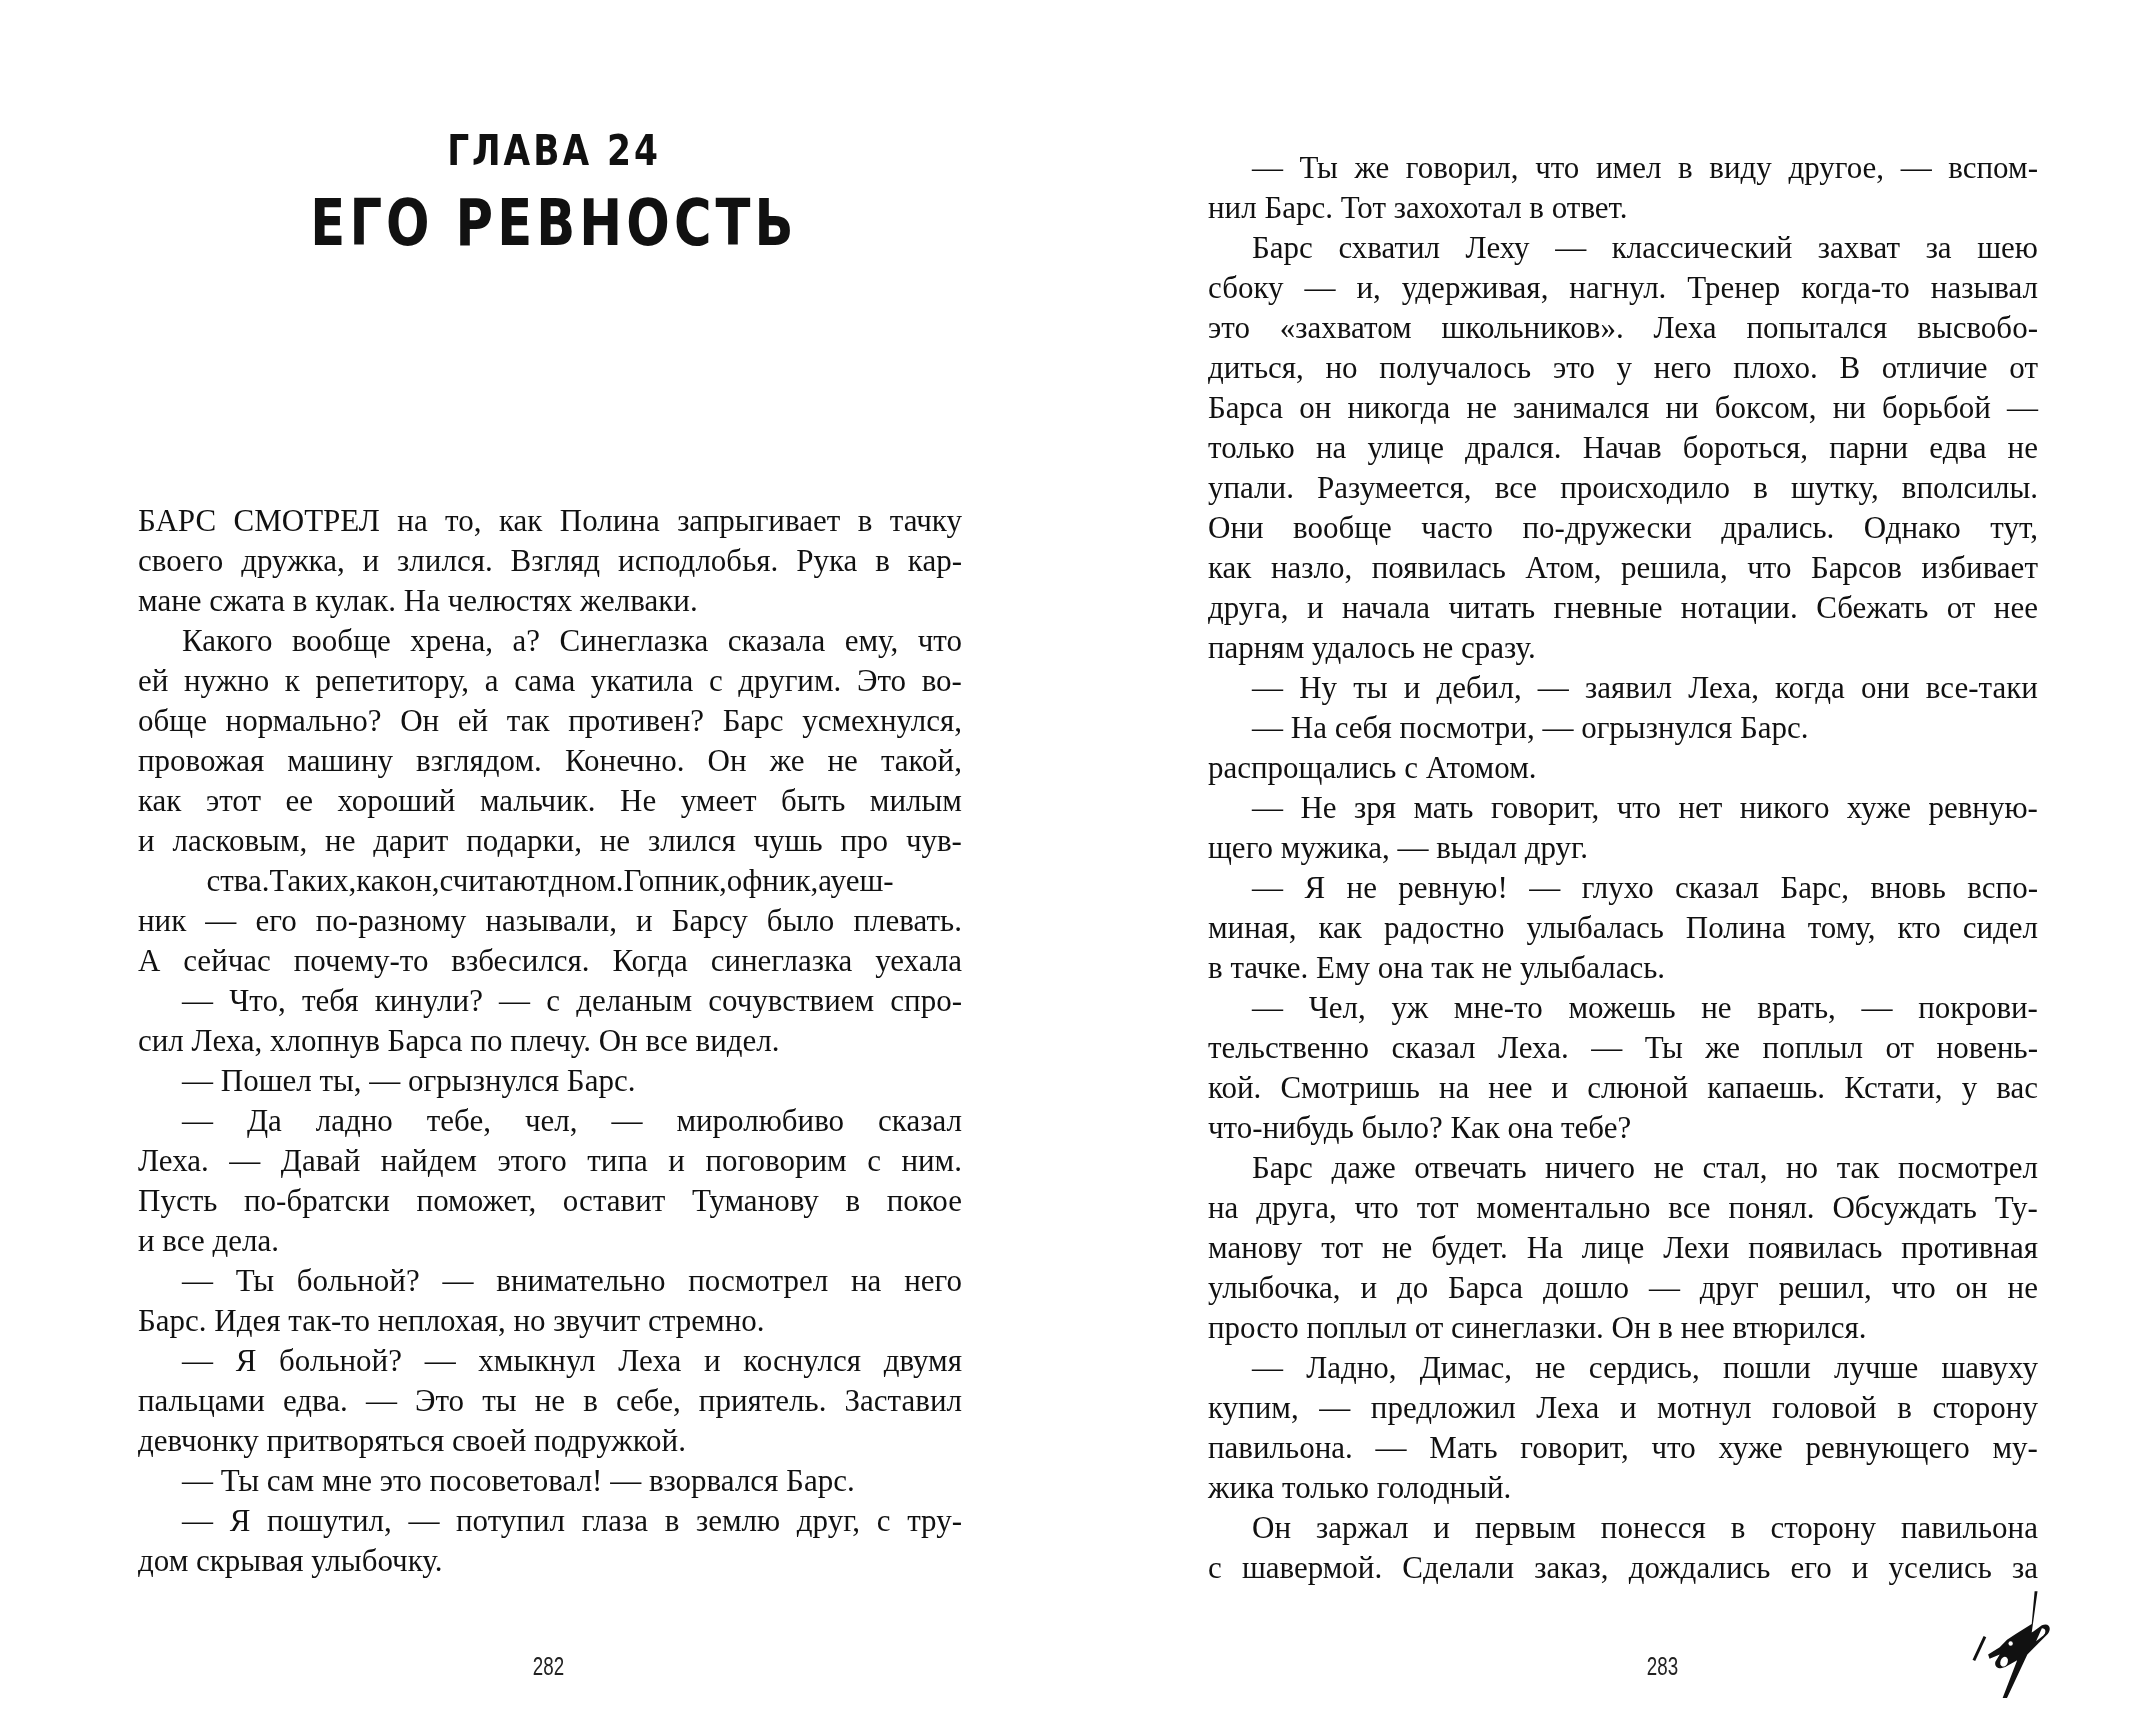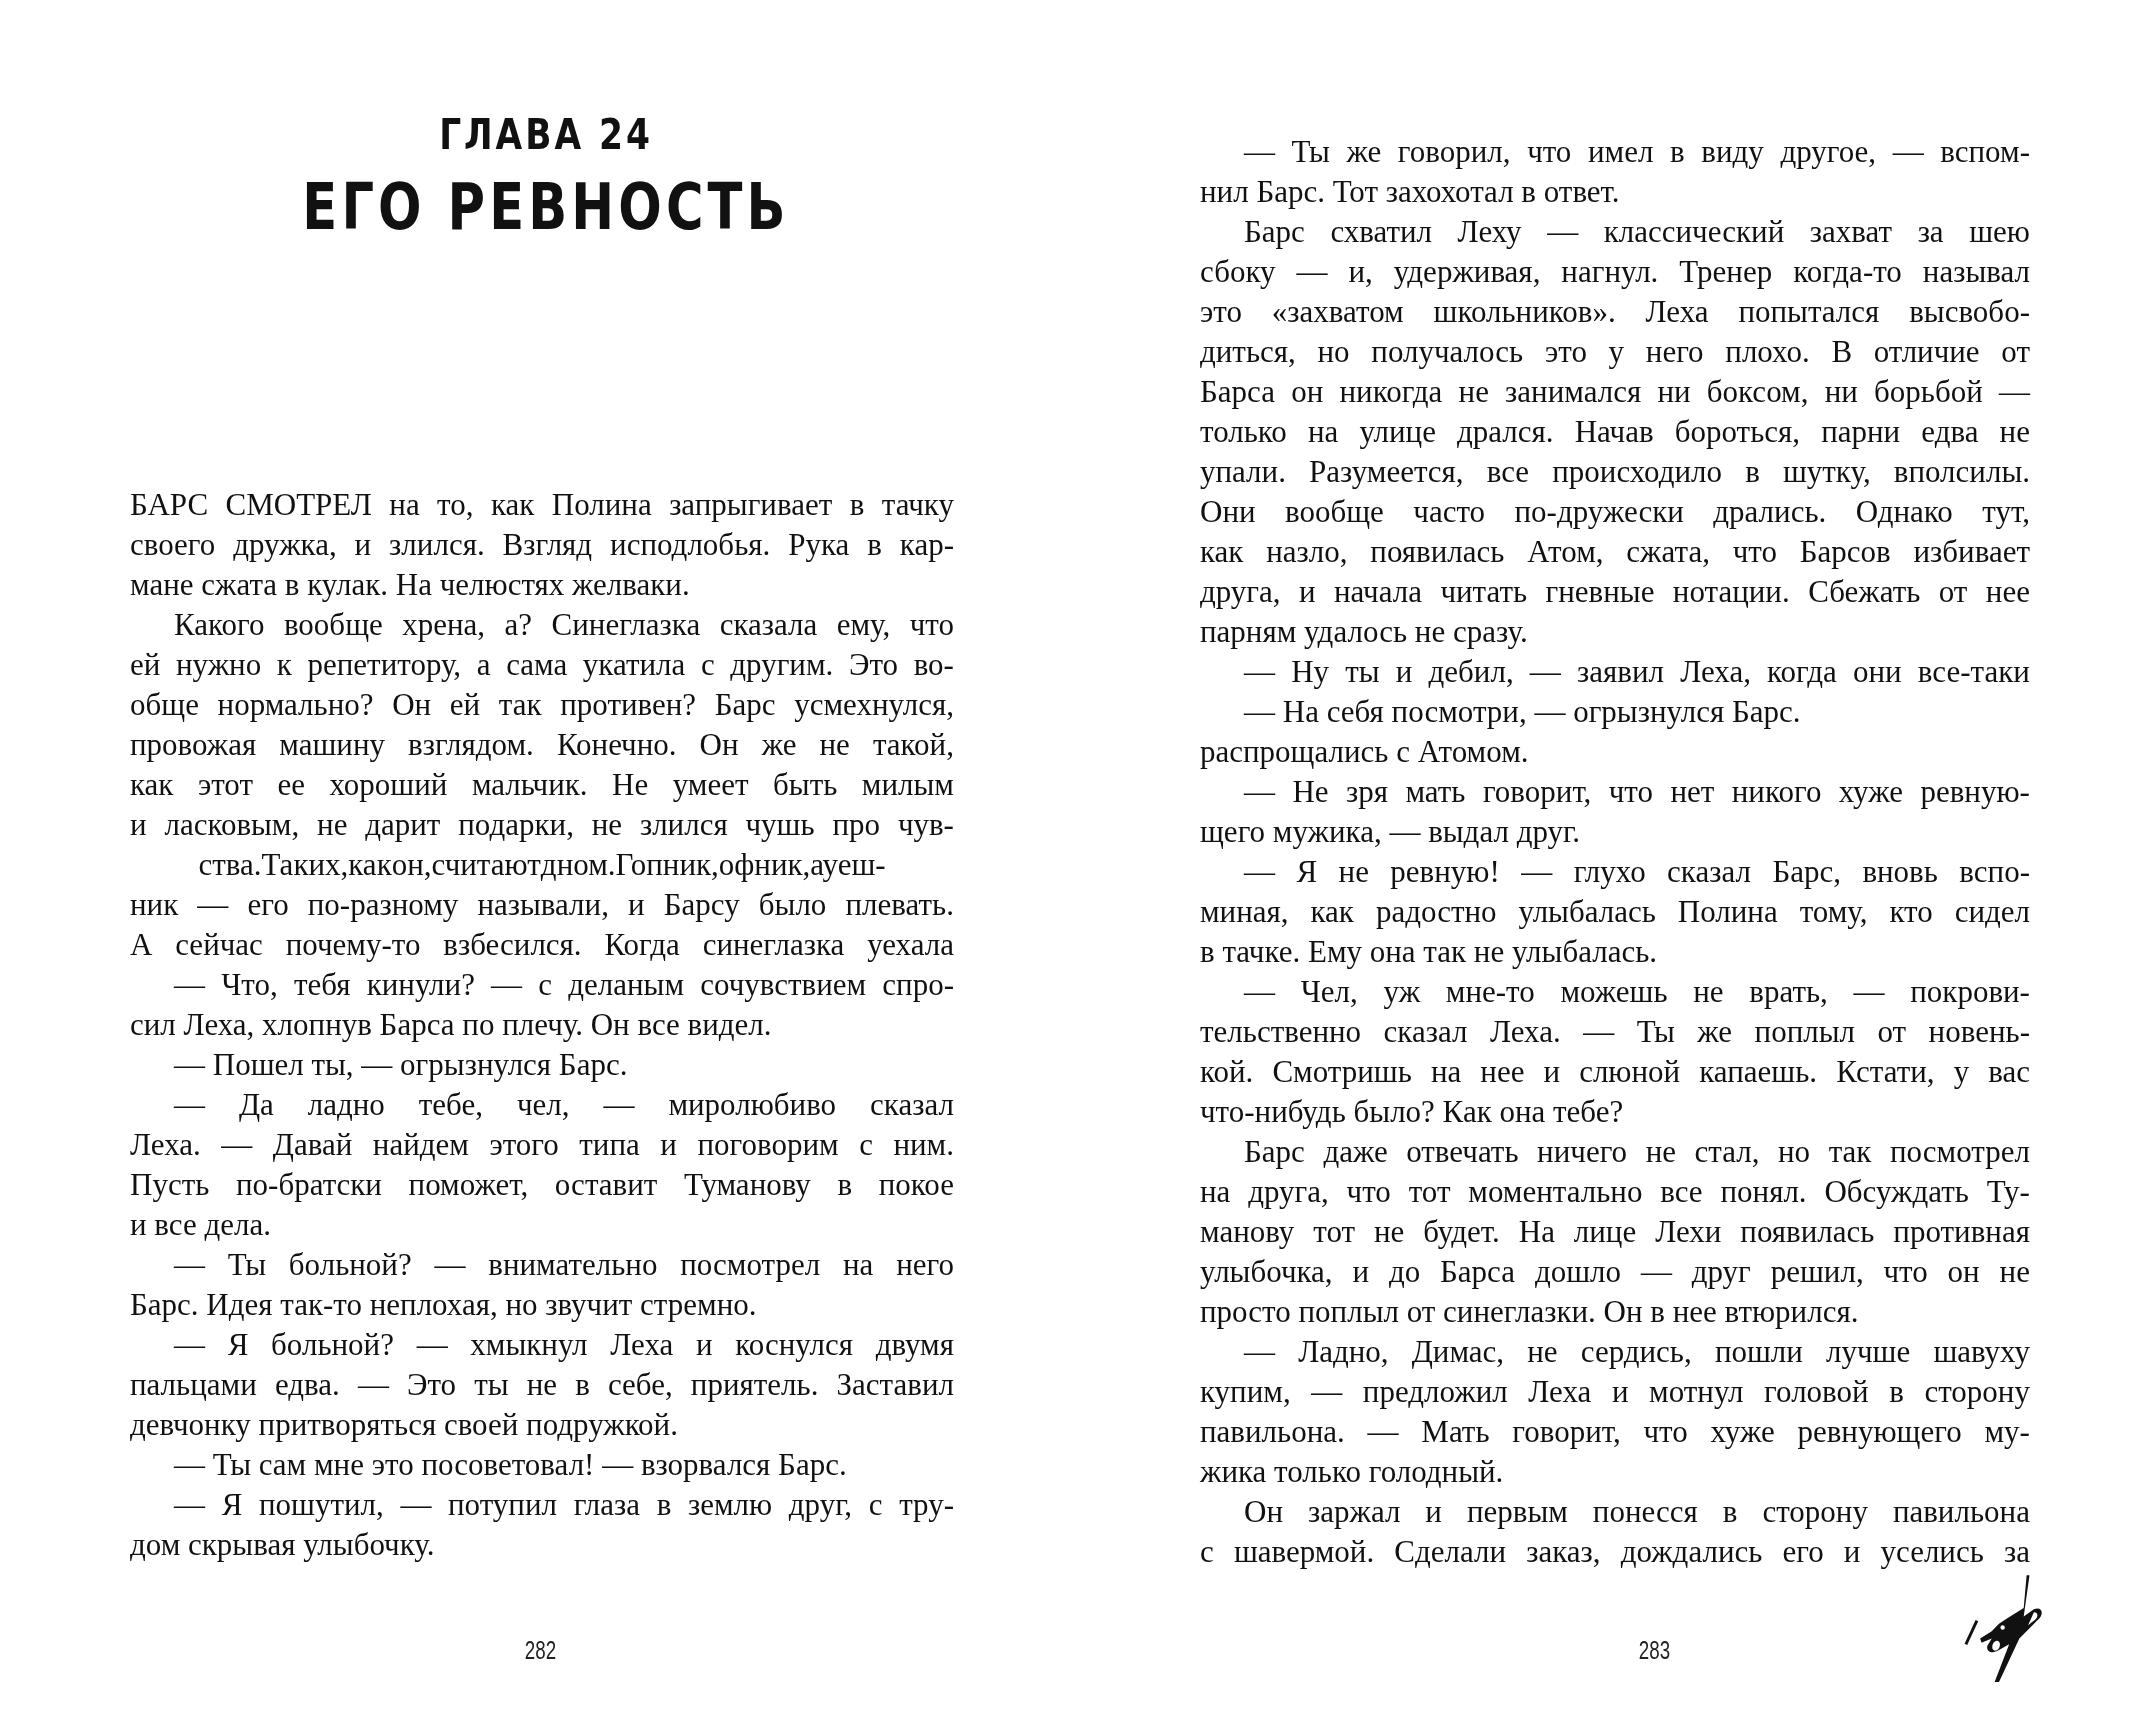--- a/index.html
+++ b/index.html
@@ -1,17 +1,17 @@
 <!DOCTYPE html>
 <html style="font-size:11.7px"><head>
 <meta charset="utf-8">
 <style>
   html, body { margin: 0; padding: 0; background: #ffffff; }
   body { width: 2151px; height: 1720px; position: relative; overflow: hidden; color: #111; }
-  .page { position: absolute; top: 0; height: 1250px; }
+  .page { position: absolute; top: 16px; height: 1250px; margin-left: 8px; }
   .page-left { left: 0; width: 1075px; }
   .page-right { left: 1075px; width: 1076px; }
 
   .chapter-num {
     position: absolute; left: 0; width: 1092px; top: 109px;
     text-align: center;
     font-family: "DejaVu Sans", sans-serif; font-weight: bold;
     font-size: 42px; letter-spacing: 3.6px; line-height: 51px;
     transform: scaleX(0.82); transform-origin: 546px 0;
     color: #111;
@@ -372,21 +372,21 @@
         <span>по-дружески</span>
         <span>дрались.</span>
         <span>Однако</span>
         <span>тут,</span>
       </span>
       <span class="line" style="display: flex; justify-content: space-between;">
         <span>как</span>
         <span>назло,</span>
         <span>появилась</span>
         <span>Атом,</span>
-        <span>сжата,</span>
+        <span>решила,</span>
         <span>что</span>
         <span>Барсов</span>
         <span>избивает</span>
       </span>
       <span class="line" style="display: flex; justify-content: space-between;">
         <span>друга,</span>
         <span>и</span>
         <span>начала</span>
         <span>читать</span>
         <span>гневные</span>

